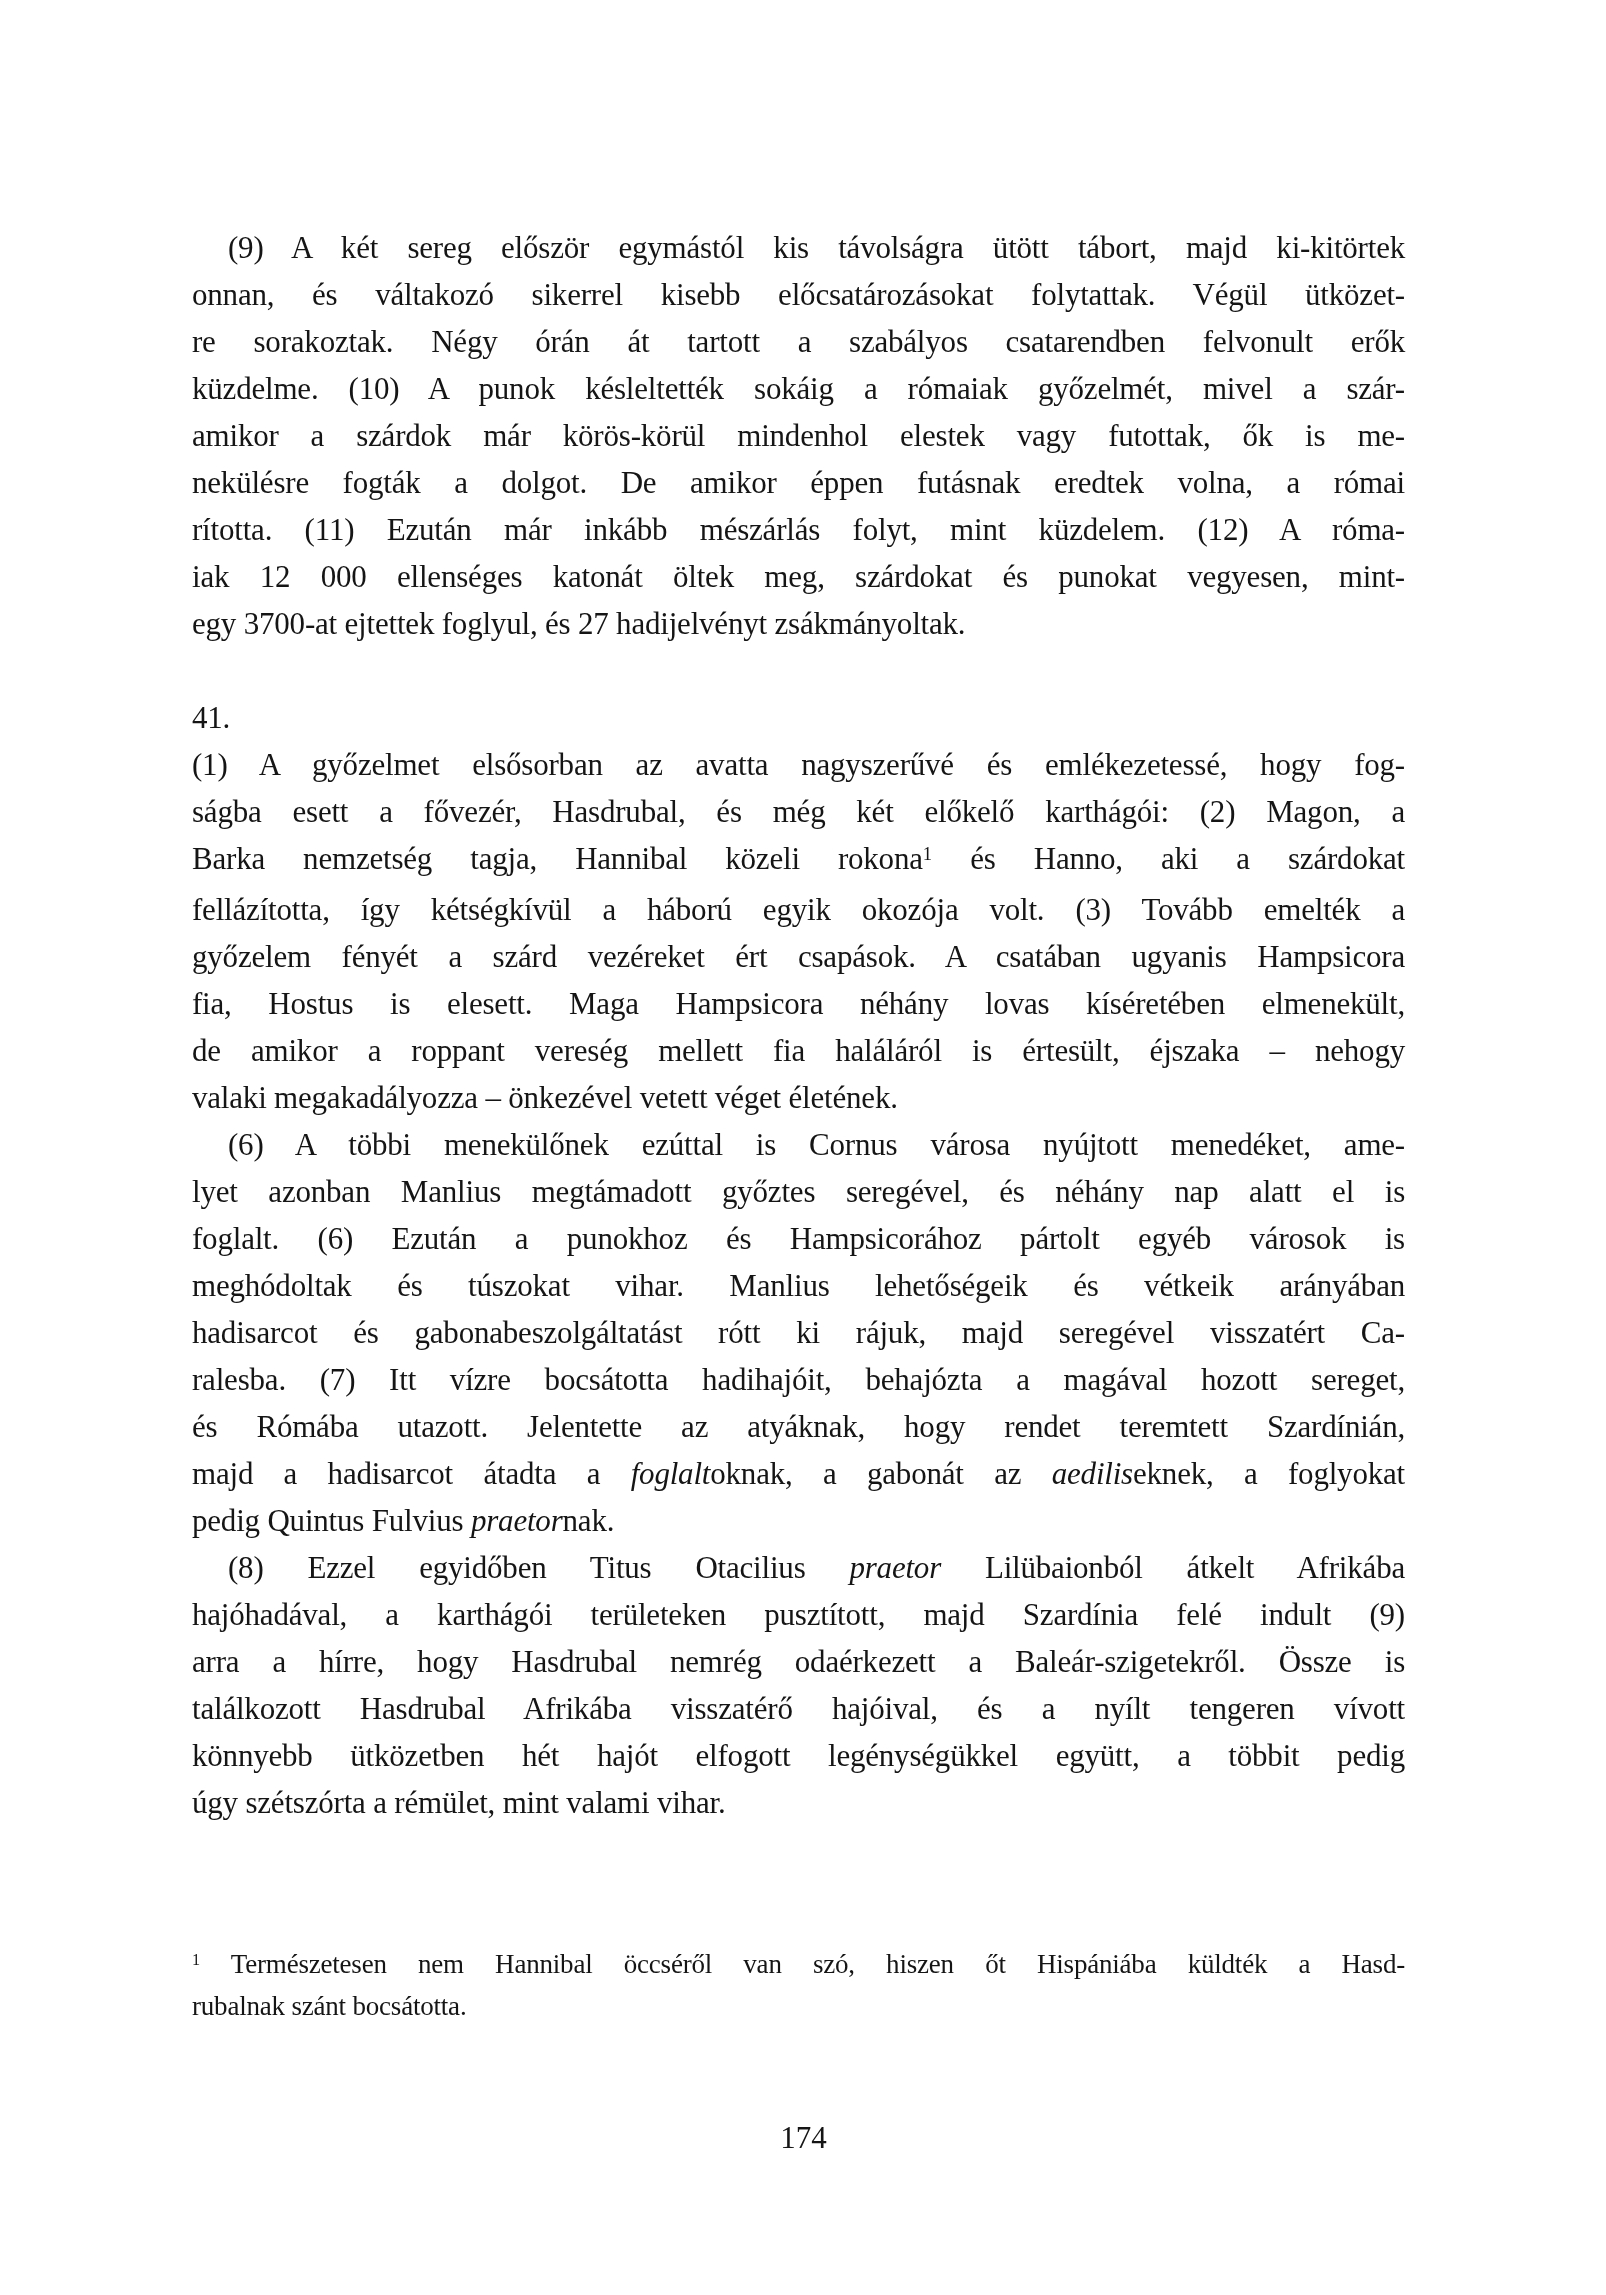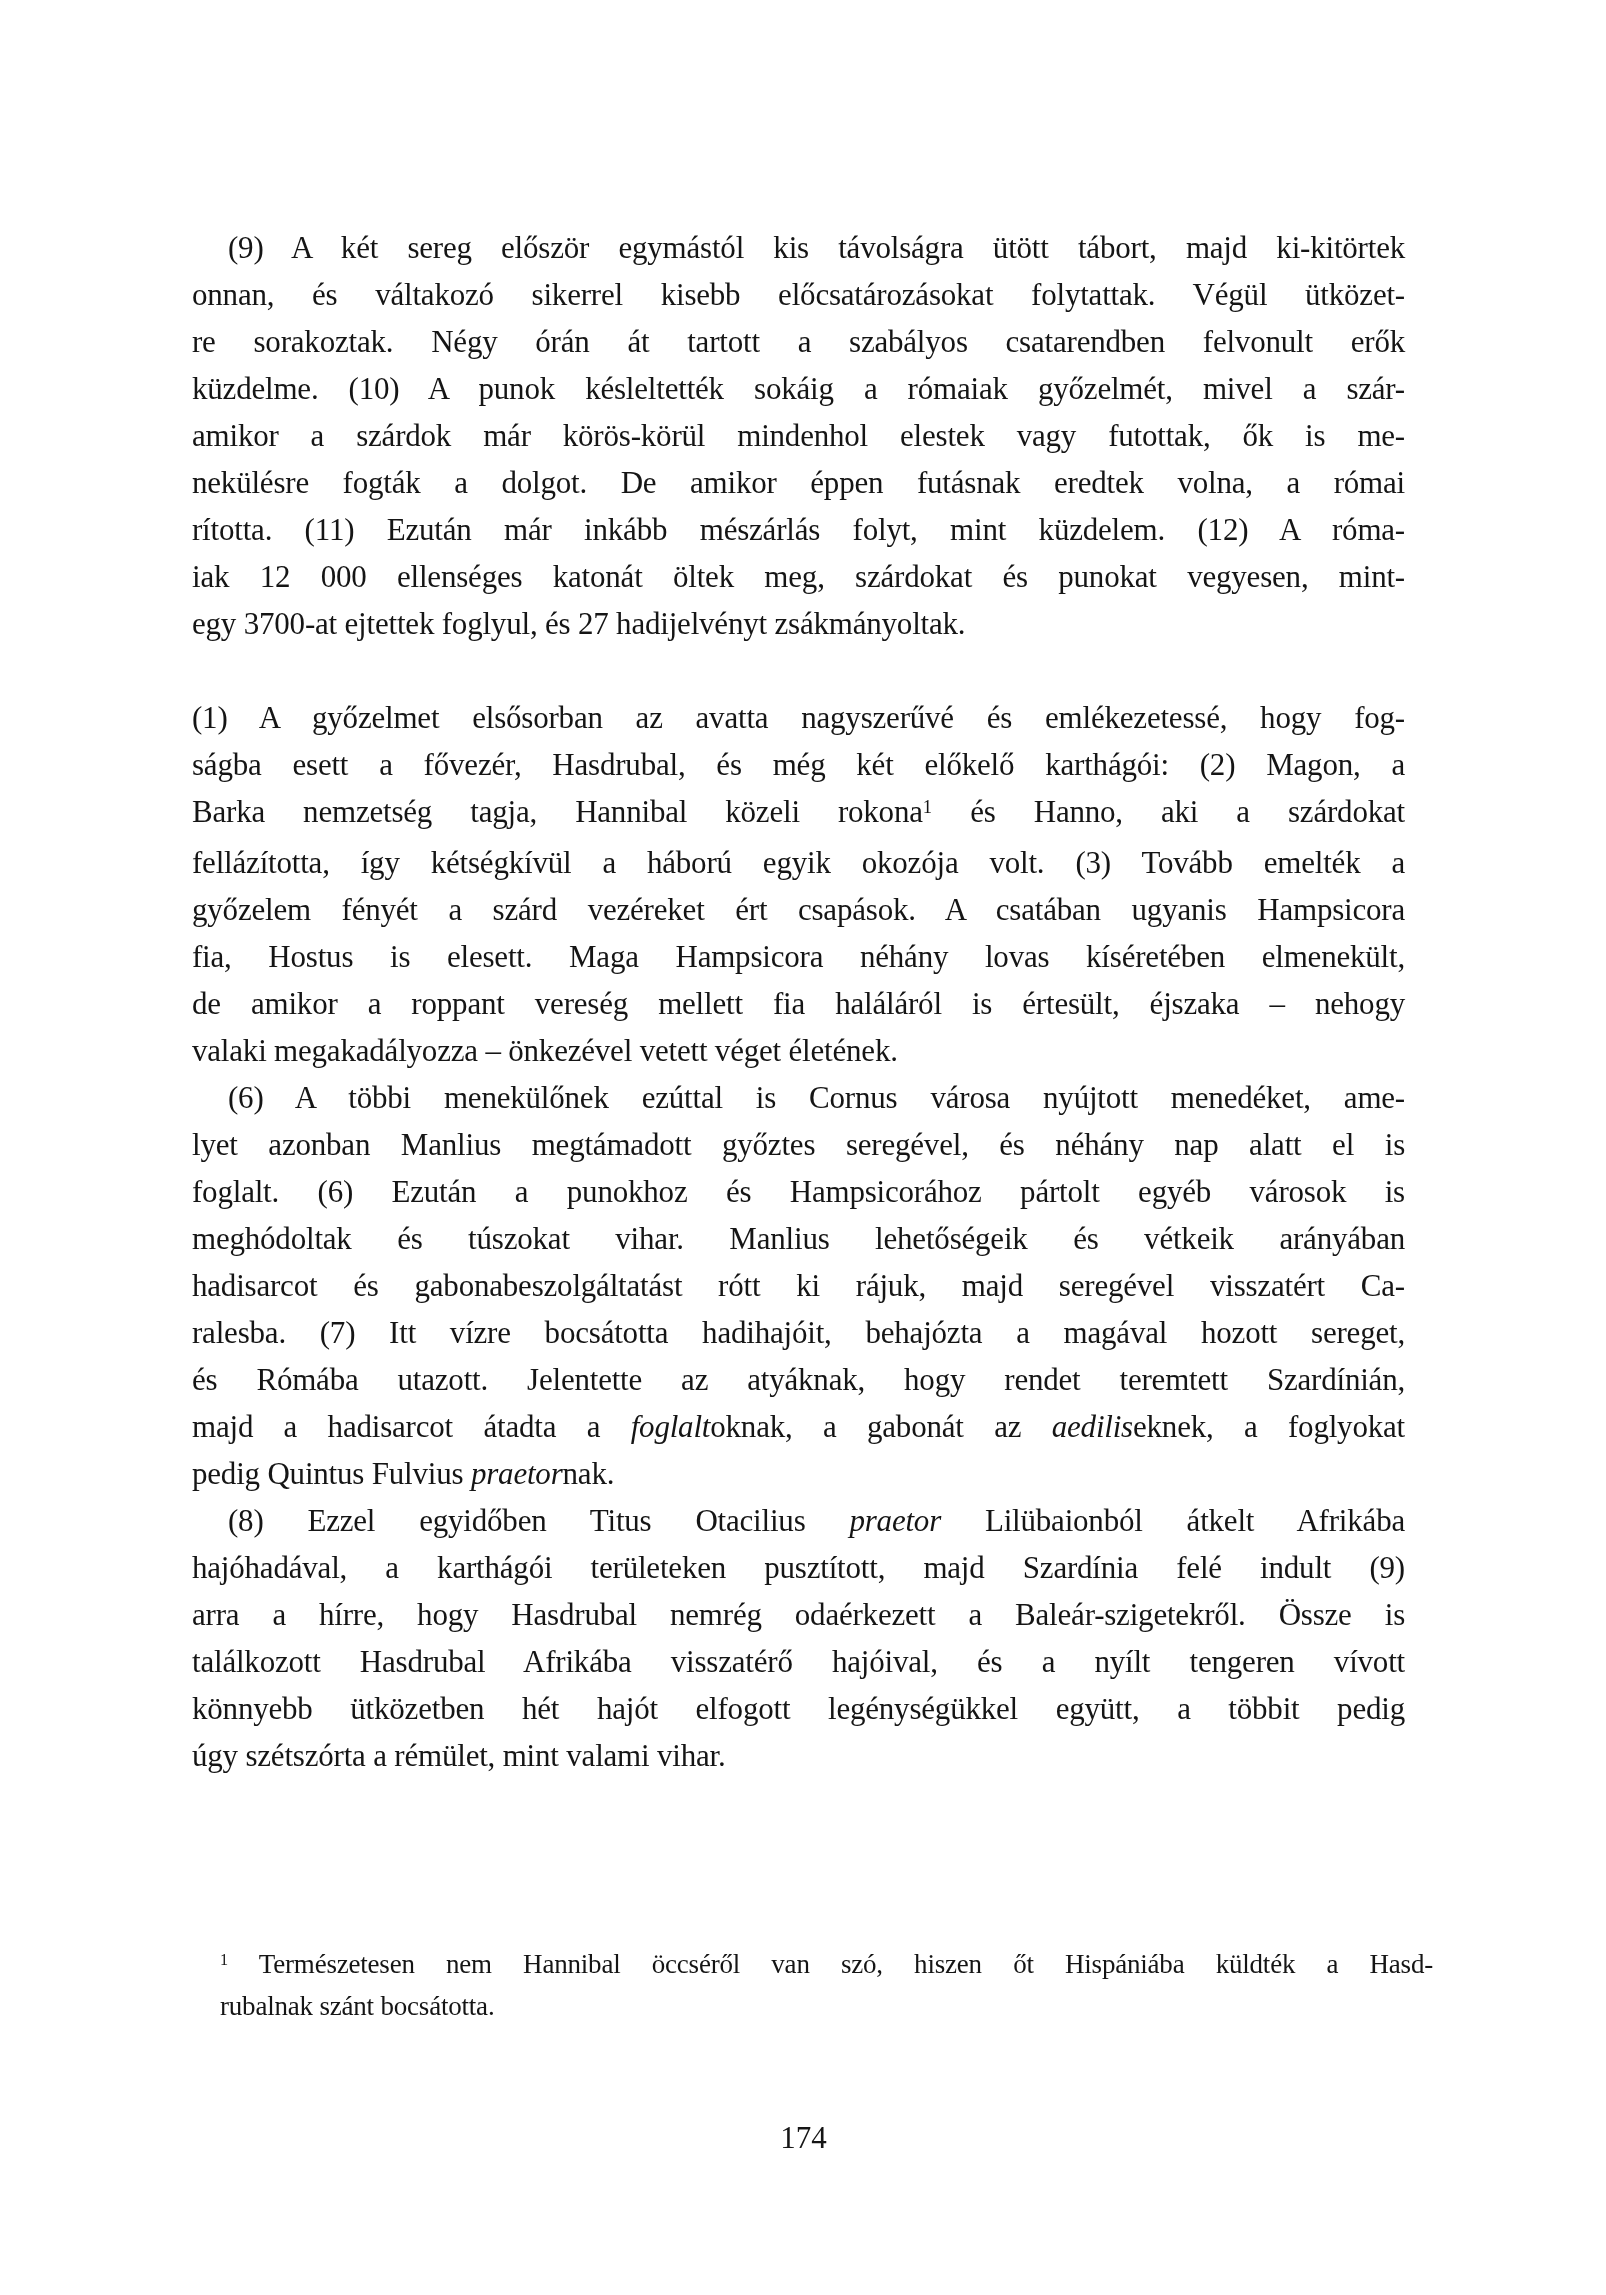--- a/index.html
+++ b/index.html
@@ -34,21 +34,20 @@
   .sup {
     font-size: 60%;
     position: relative;
     top: -0.5em;
     letter-spacing: 0;
   }
   .footnote {
     position: absolute;
     left: 192px; top: 1945px;
     width: 1213px;
-    margin-left: 28px;
   }
   .fline {
     font-size: 27px;
     line-height: 38px;
     letter-spacing: -0.2px;
   }
   .fline.first { text-indent: -12px; padding-left: 12px; }
   .page-number {
     position: absolute;
     top: 2120px; left: 0;
@@ -66,20 +65,21 @@
       <div class="line justify indent">(9) A két sereg először egymástól kis távolságra ütött tábort, majd ki-kitörtek</div>
       <div class="line justify">onnan, és váltakozó sikerrel kisebb előcsatározásokat folytattak. Végül ütközet-</div>
       <div class="line justify">re sorakoztak. Négy órán át tartott a szabályos csatarendben felvonult erők</div>
       <div class="line justify">küzdelme. (10) A punok késleltették sokáig a rómaiak győzelmét, mivel a szár-</div>
       <div class="line justify">amikor a szárdok már körös-körül mindenhol elestek vagy futottak, ők is me-</div>
       <div class="line justify">nekülésre fogták a dolgot. De amikor éppen futásnak eredtek volna, a római</div>
       <div class="line justify">rította. (11) Ezután már inkább mészárlás folyt, mint küzdelem. (12) A róma-</div>
       <div class="line justify">iak 12 000 ellenséges katonát öltek meg, szárdokat és punokat vegyesen, mint-</div>
       <div class="line align-left">egy 3700-at ejtettek foglyul, és 27 hadijelvényt zsákmányoltak.</div>
       <div class="gap"></div>
+      <div class="line align-left">41.</div>
       <div class="line justify">(1) A győzelmet elsősorban az avatta nagyszerűvé és emlékezetessé, hogy fog-</div>
       <div class="line justify">ságba esett a fővezér, Hasdrubal, és még két előkelő karthágói: (2) Magon, a</div>
       <div class="line justify">Barka nemzetség tagja, Hannibal közeli rokona<span class="sup">1</span> és Hanno, aki a szárdokat</div>
       <div class="line justify">fellázította, így kétségkívül a háború egyik okozója volt. (3) Tovább emelték a</div>
       <div class="line justify">győzelem fényét a szárd vezéreket ért csapások. A csatában ugyanis Hampsicora</div>
       <div class="line justify">fia, Hostus is elesett. Maga Hampsicora néhány lovas kíséretében elmenekült,</div>
       <div class="line justify">de amikor a roppant vereség mellett fia haláláról is értesült, éjszaka – nehogy</div>
       <div class="line align-left">valaki megakadályozza – önkezével vetett véget életének.</div>
       <div class="line justify indent">(6) A többi menekülőnek ezúttal is Cornus városa nyújtott menedéket, ame-</div>
       <div class="line justify">lyet azonban Manlius megtámadott győztes seregével, és néhány nap alatt el is</div>

